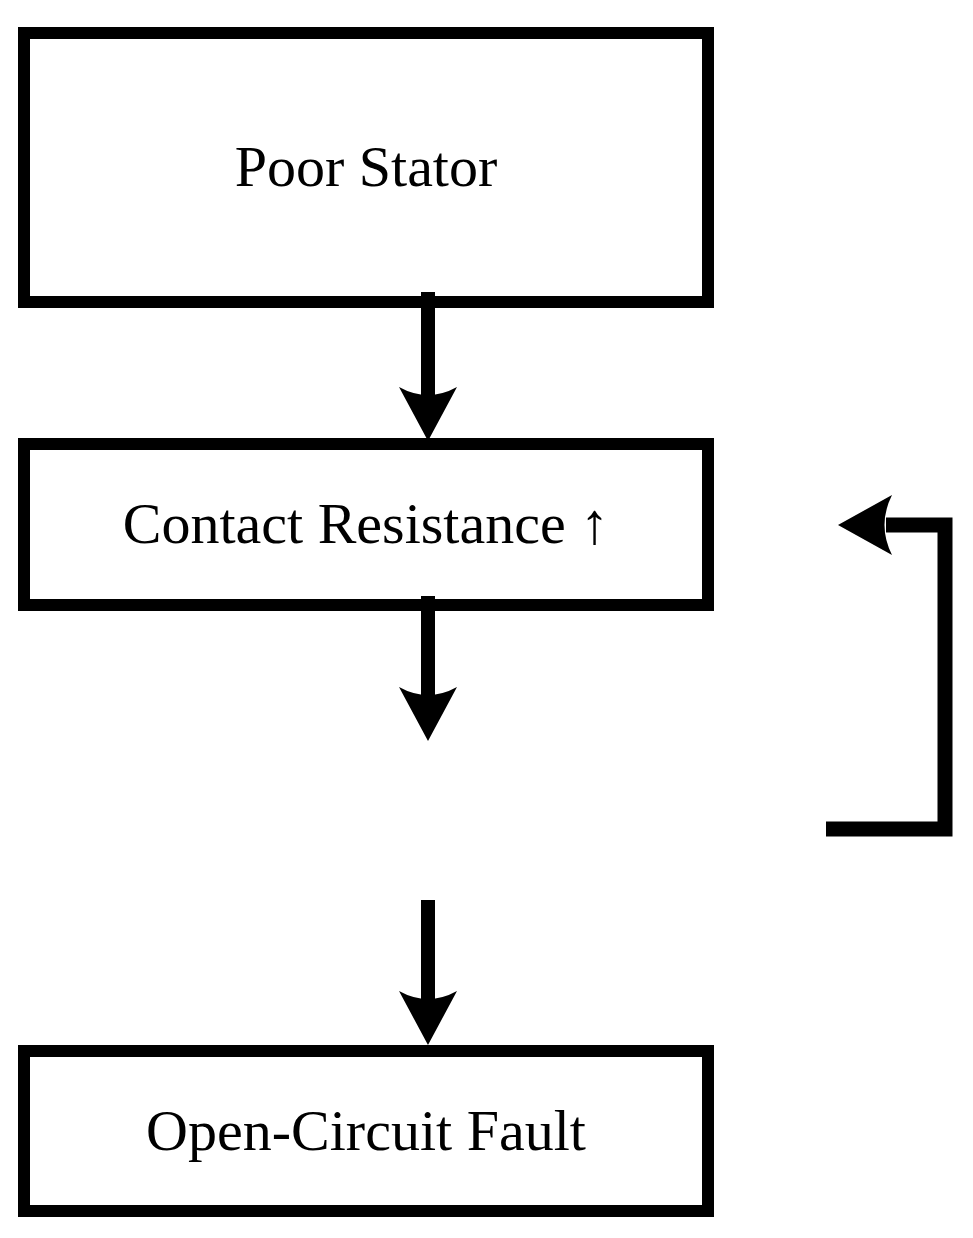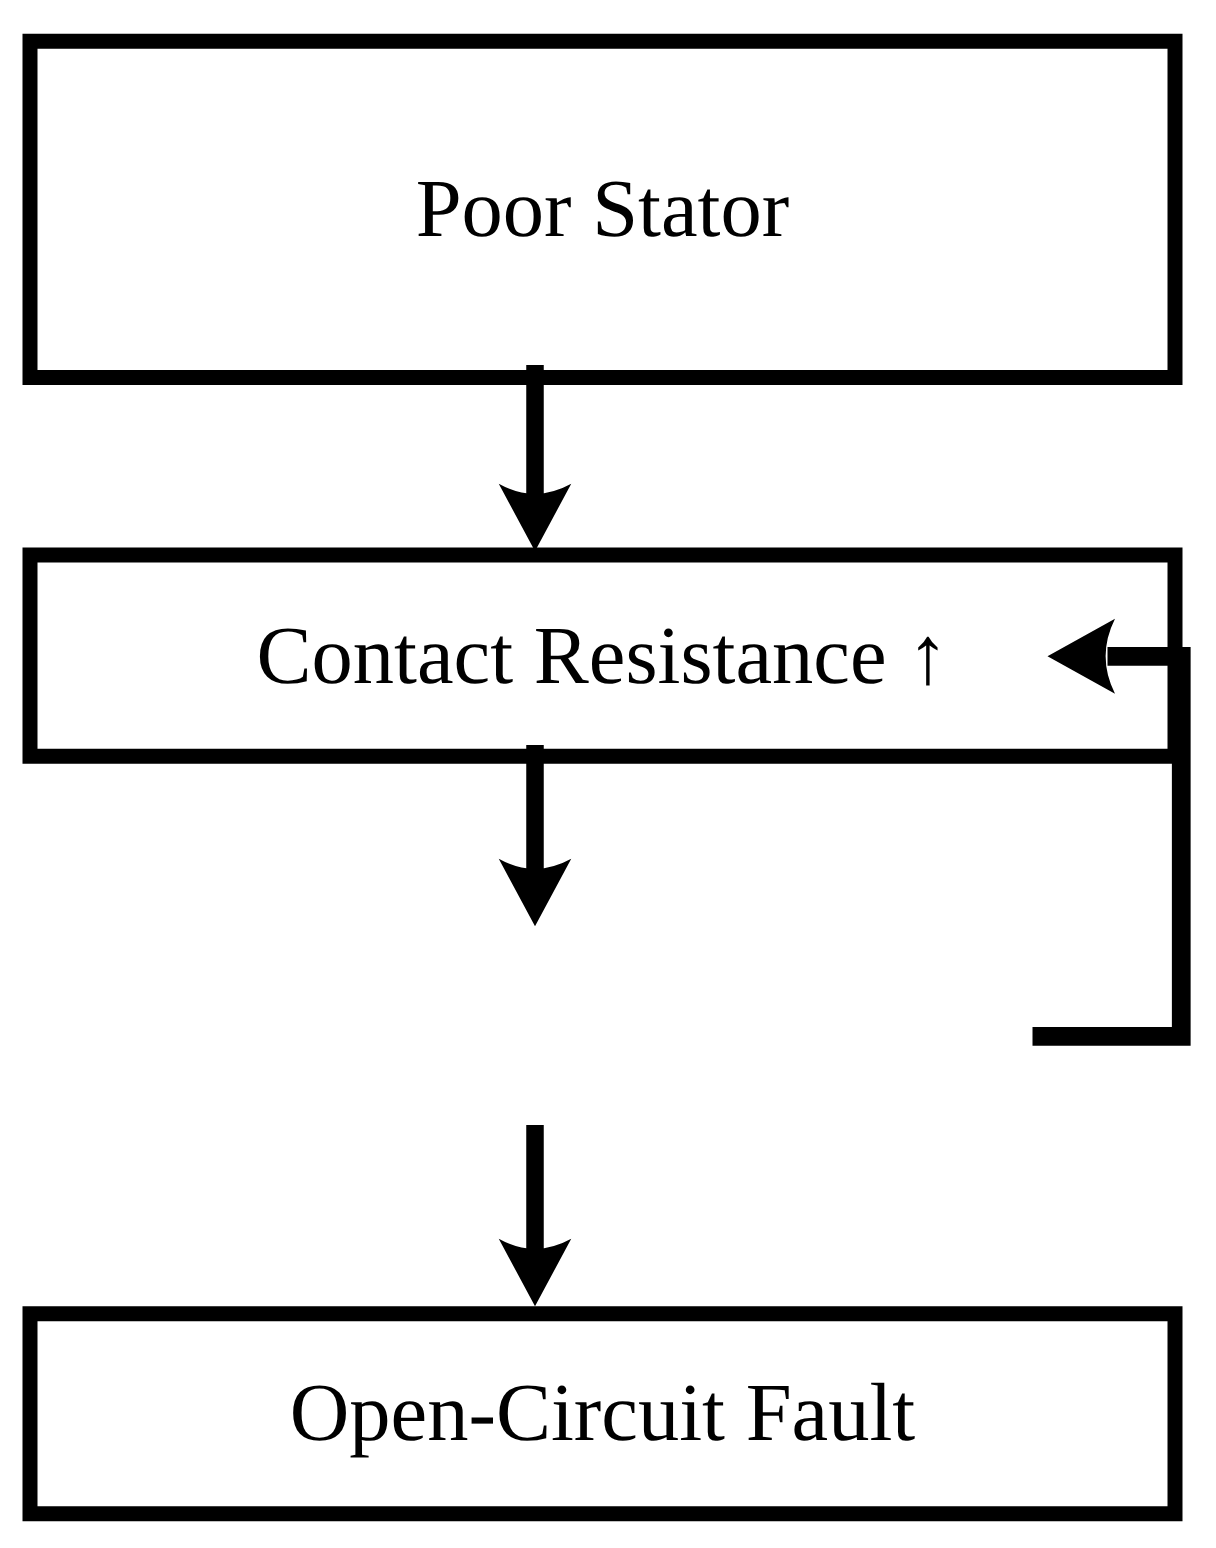--- a/index.html
+++ b/index.html
@@ -11,31 +11,31 @@
     position: relative;
     width: 973px;
     height: 1238px;
     background: #ffffff;
     overflow: hidden;
     font-family: "Liberation Serif", "DejaVu Serif", serif;
   }
   .node {
     position: absolute;
     left: 18px;
-    width: 928px;
+    width: 696px;
     box-sizing: border-box;
     border: 12px solid #000000;
     background: #ffffff;
     display: flex;
     flex-direction: column;
     align-items: center;
     justify-content: center;
     text-align: center;
     color: #000000;
-    font-size: 66px;
+    font-size: 58px;
     line-height: 1.15;
     white-space: nowrap;
   }
   #node-poor-stator-connections { top: 27px;   height: 281px; }
   #node-contact-resistance      { top: 438px;  height: 173px; }
   #node-temperature             { top: 742px;  height: 173px; }
   #node-open-circuit-fault      { top: 1045px; height: 172px; }
   .node-line { display: block; }
   #connector-layer {
     position: absolute;

